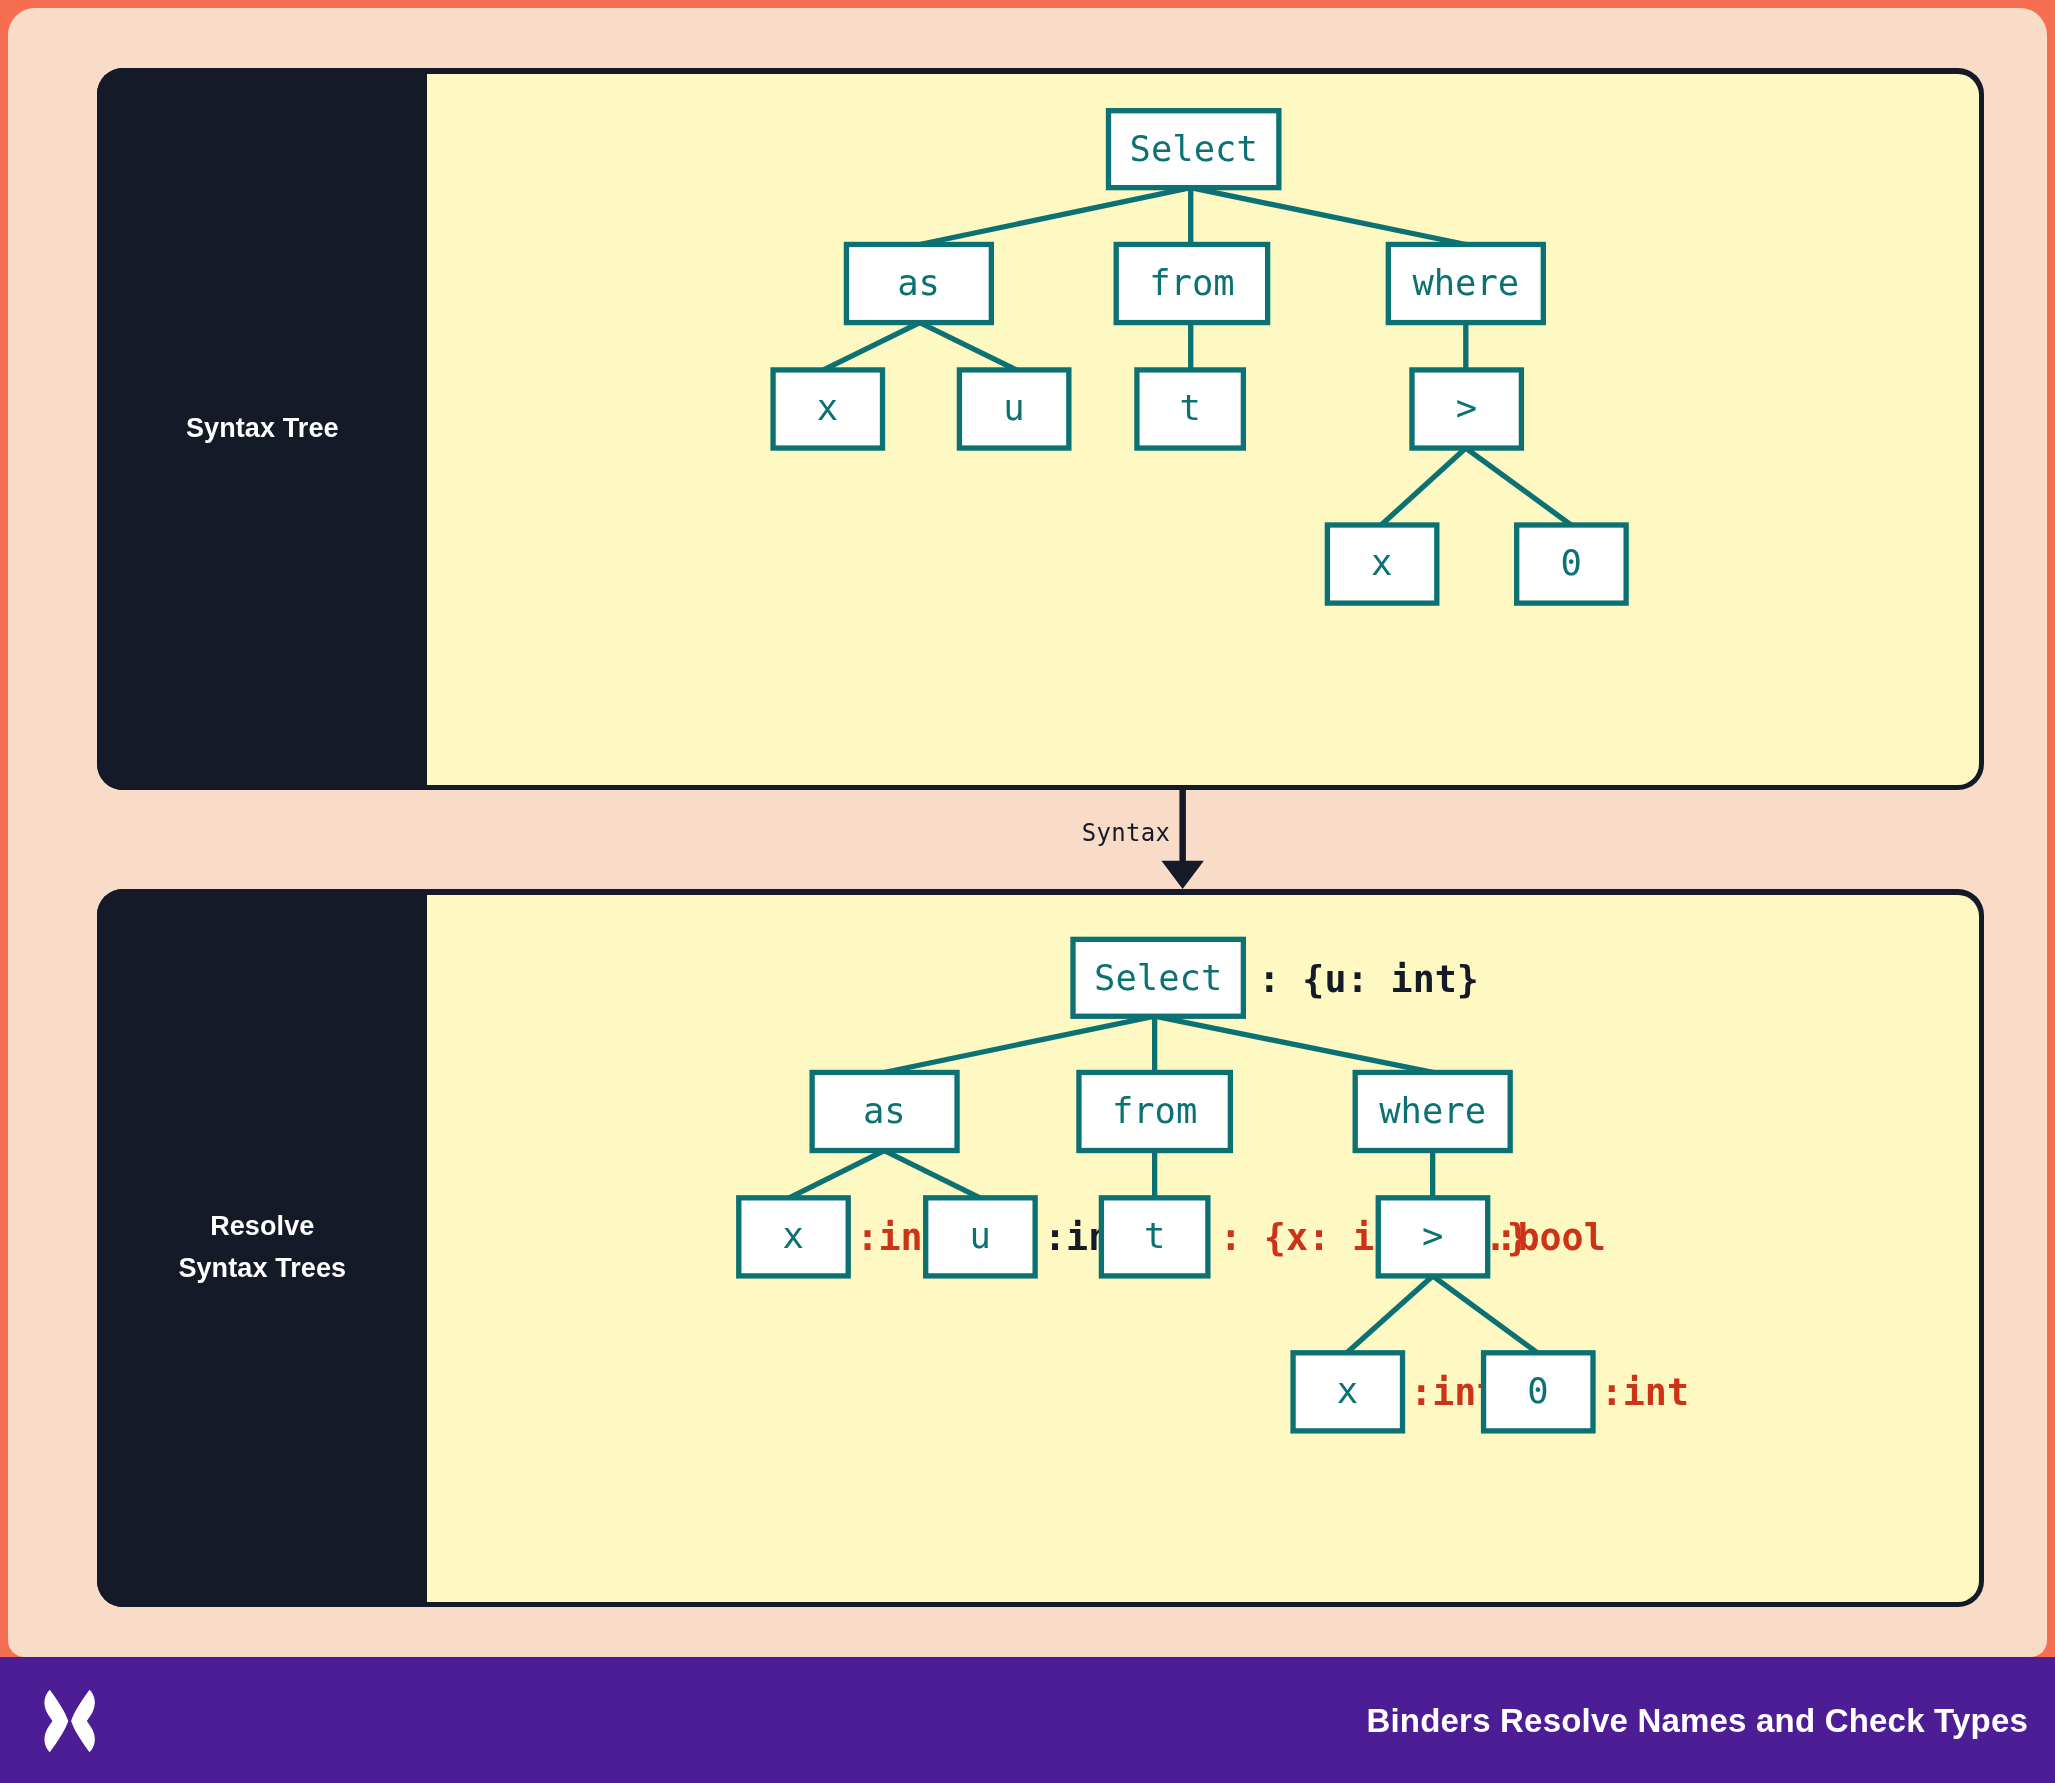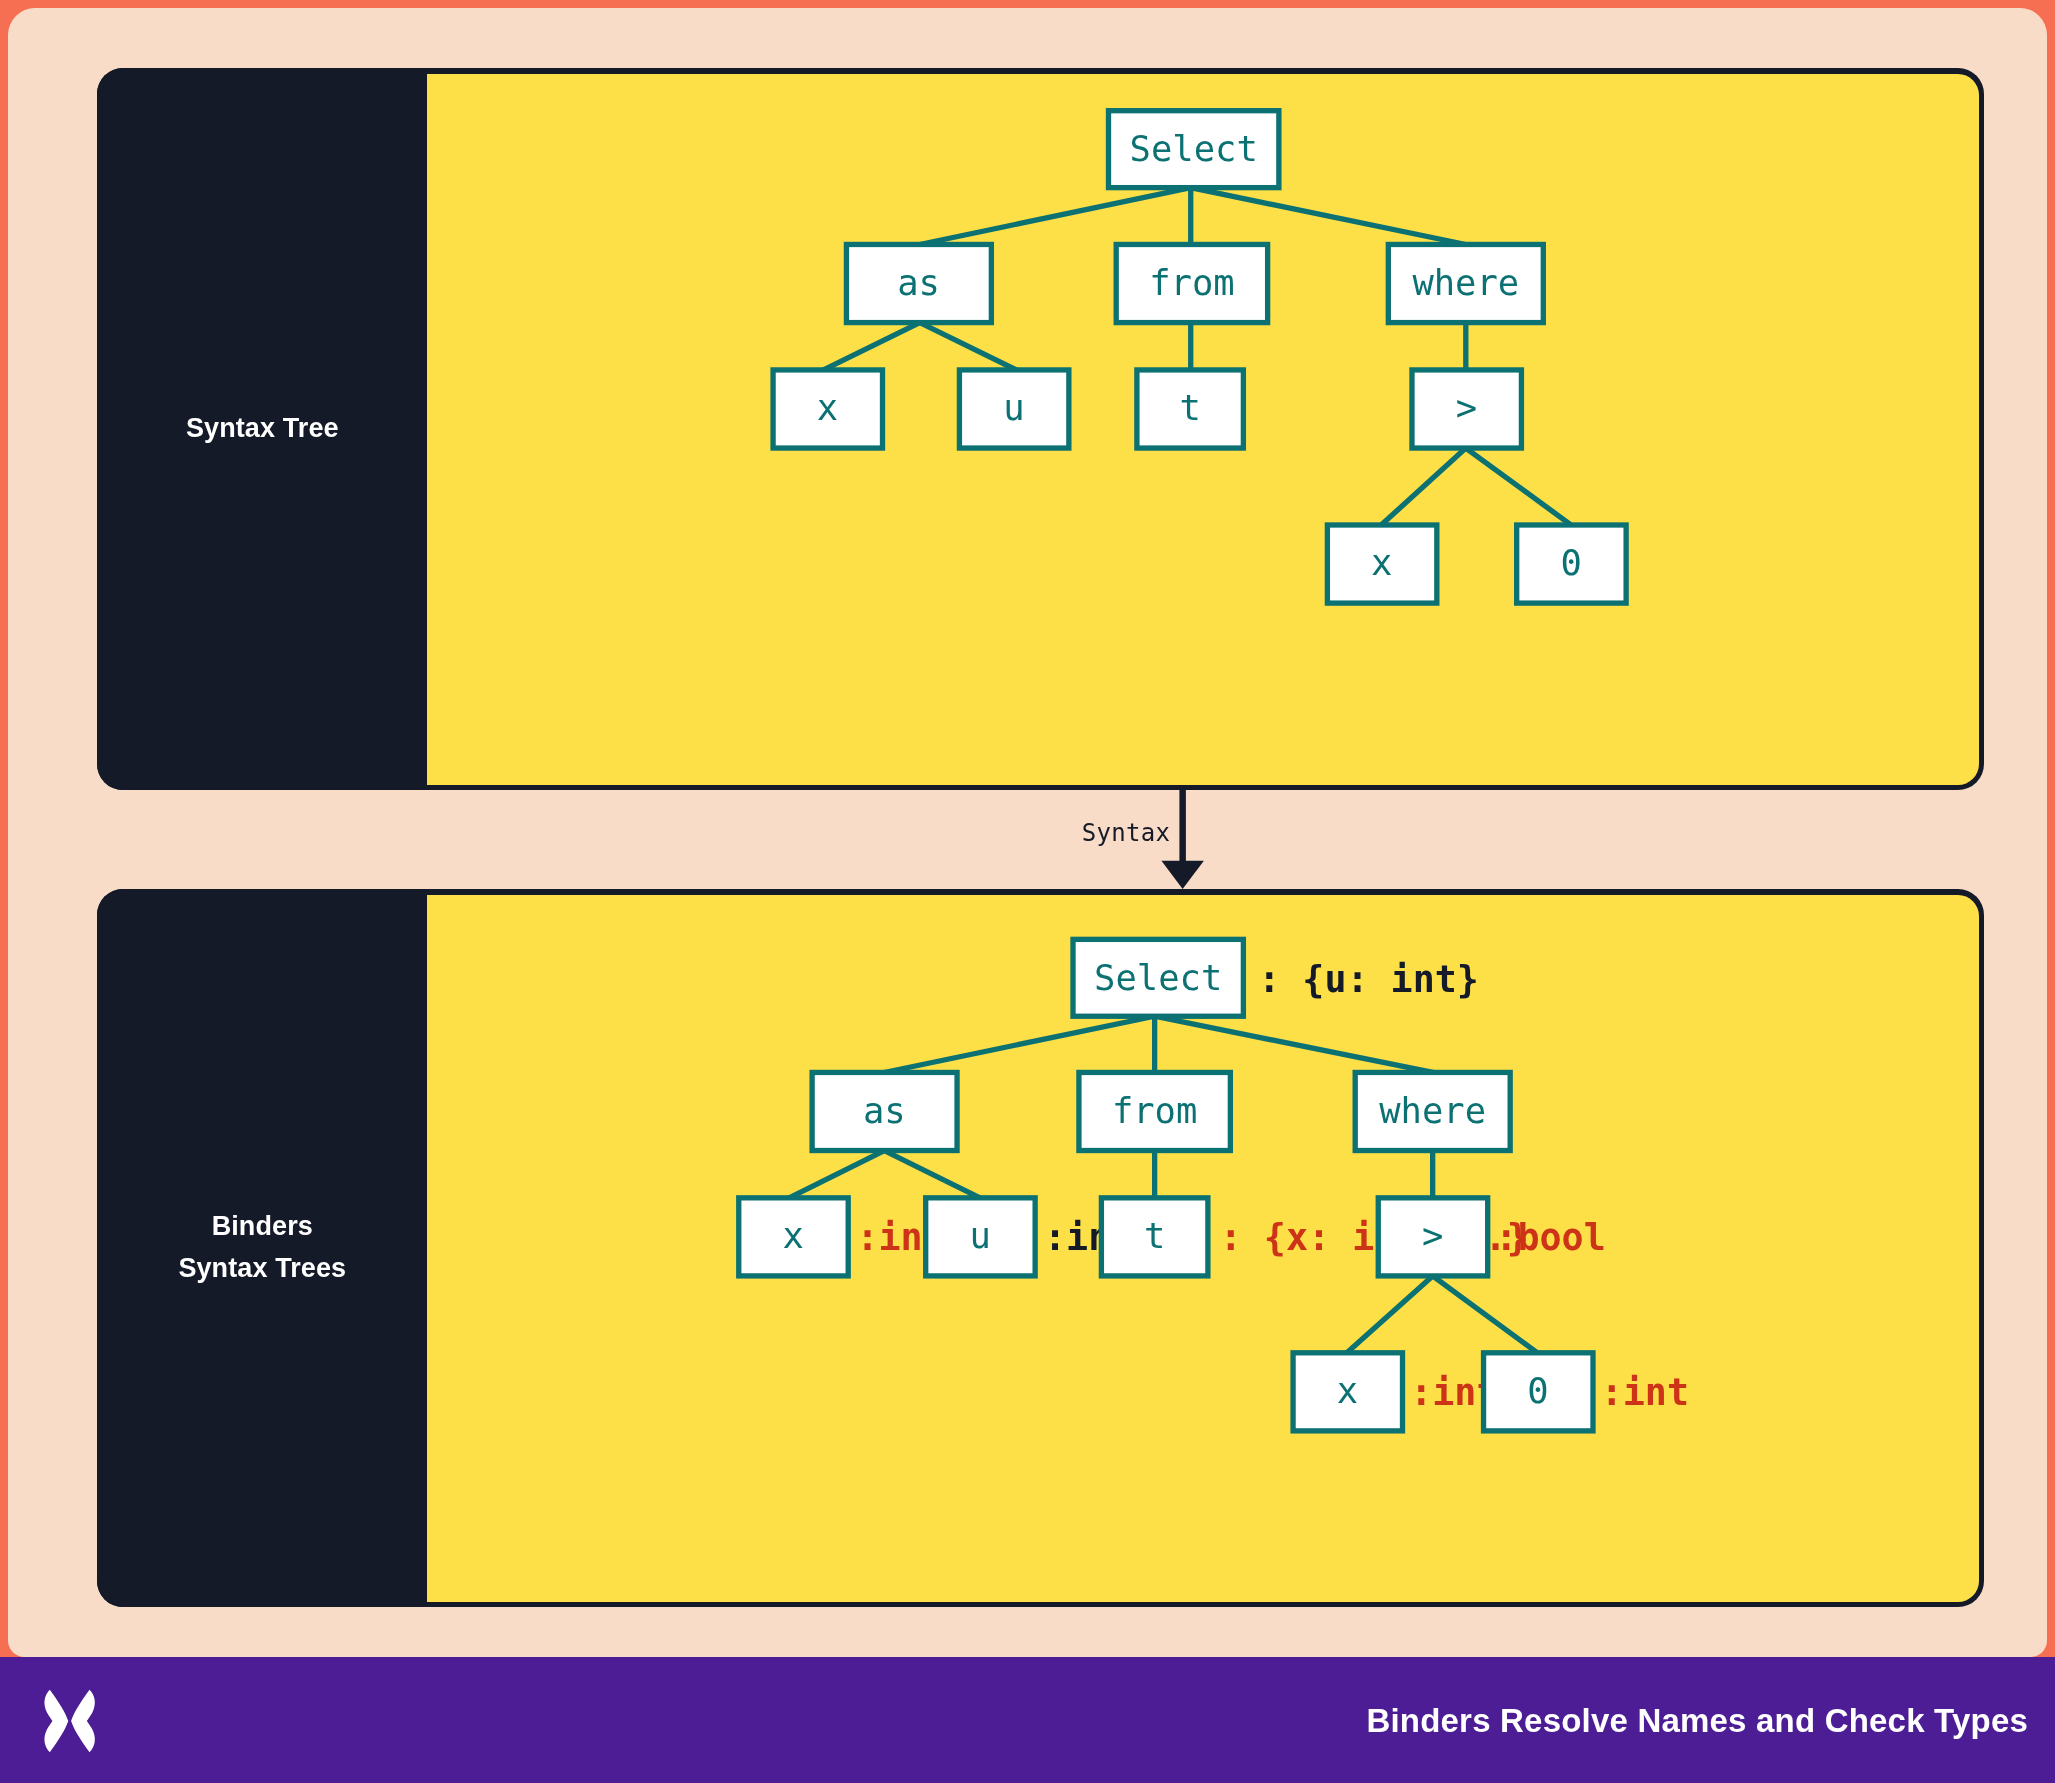--- a/index.html
+++ b/index.html
@@ -49,21 +49,21 @@
     text-align: center;
     line-height: 1.55;
     letter-spacing: 0.1px;
   }
   .panel .canvasarea {
     position: absolute;
     left: 330px;
     top: 5.3px;
     right: 5.3px;
     bottom: 5.3px;
-    background: #fde047;
+    background: #fef9c3;
     border-radius: 0 21px 21px 0;
     overflow: hidden;
   }
   #panel1 { left: 89px; top: 60px;  width: 1887px; height: 722px; }
   #panel2 { left: 89px; top: 881px; width: 1887px; height: 718px; }
 
   
   #binder-arrow {
     position: absolute;
     left: 1041px;
@@ -207,21 +207,21 @@
 
     <svg id="binder-arrow" viewBox="0 0 460 168">
       <path d="M 226 0 L 226 126" stroke="#141A28" stroke-width="11" fill="none"></path>
       <path d="M 190 120 L 262 120 L 226 168 Z" fill="#141A28"></path>
     </svg>
     <div id="binder-label">Syntax</div>
 
     <div class="panel" id="panel2">
       <div class="sidebar">
         <div class="sidebar-label">
-          <div>Binders</div>
+          <div>Resolve</div>
           <div>Syntax Trees</div>
         </div>
       </div>
       <div class="canvasarea">
         <svg class="tree-svg" viewBox="0 0 2623 1196" preserveAspectRatio="none">
 
           <path class="edge" d="M 1230 205 L 773 300"></path>
           <path class="edge" d="M 1230 205 L 1230 300"></path>
           <path class="edge" d="M 1230 205 L 1700 300"></path>
 

